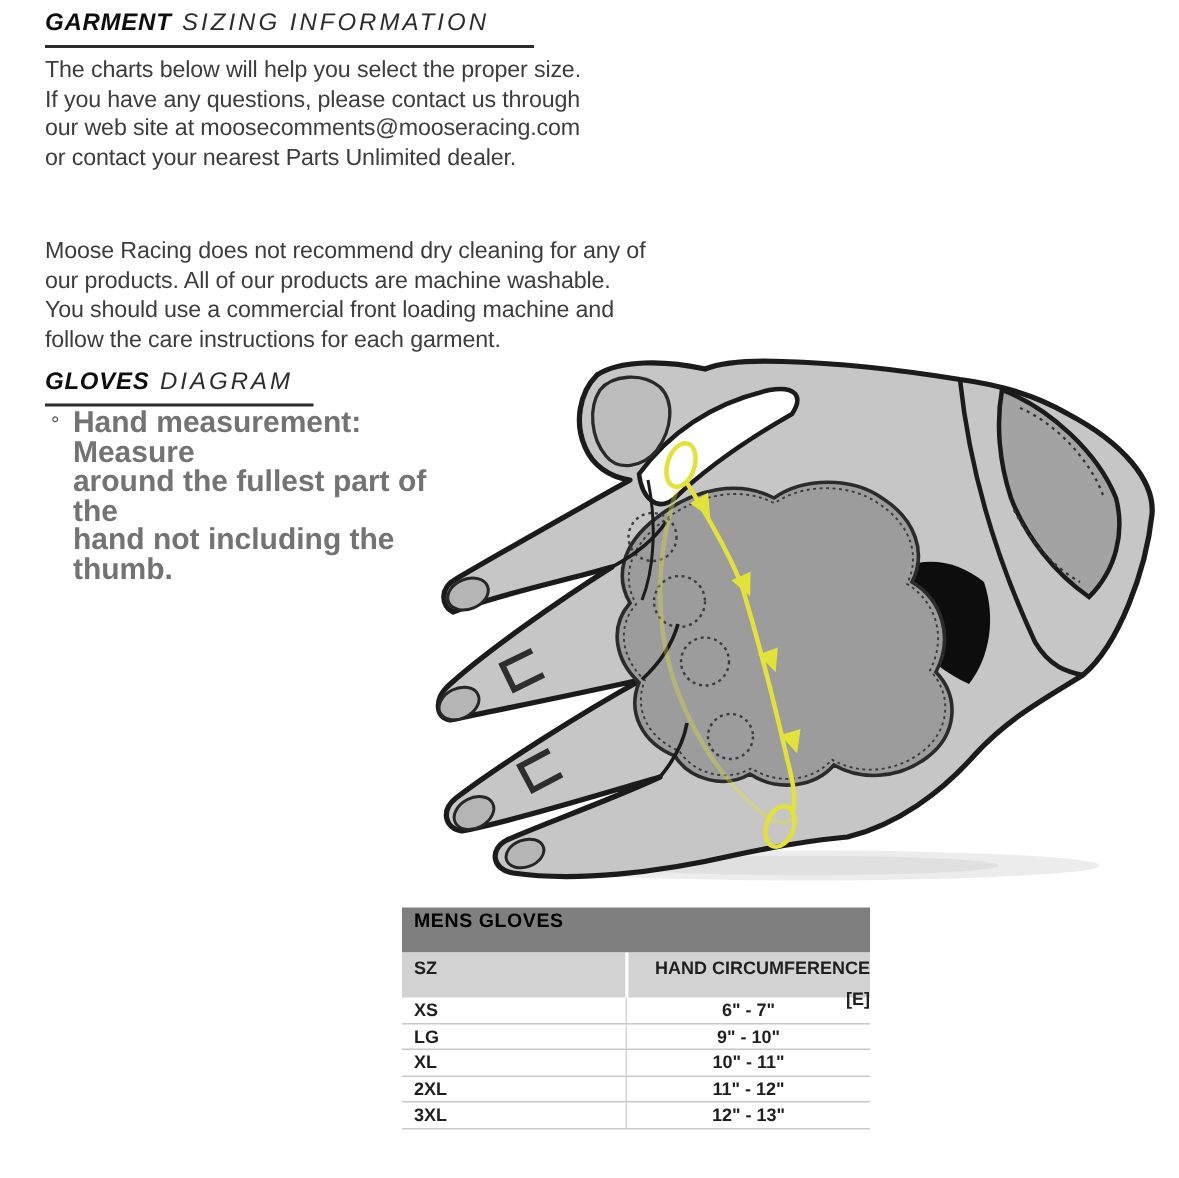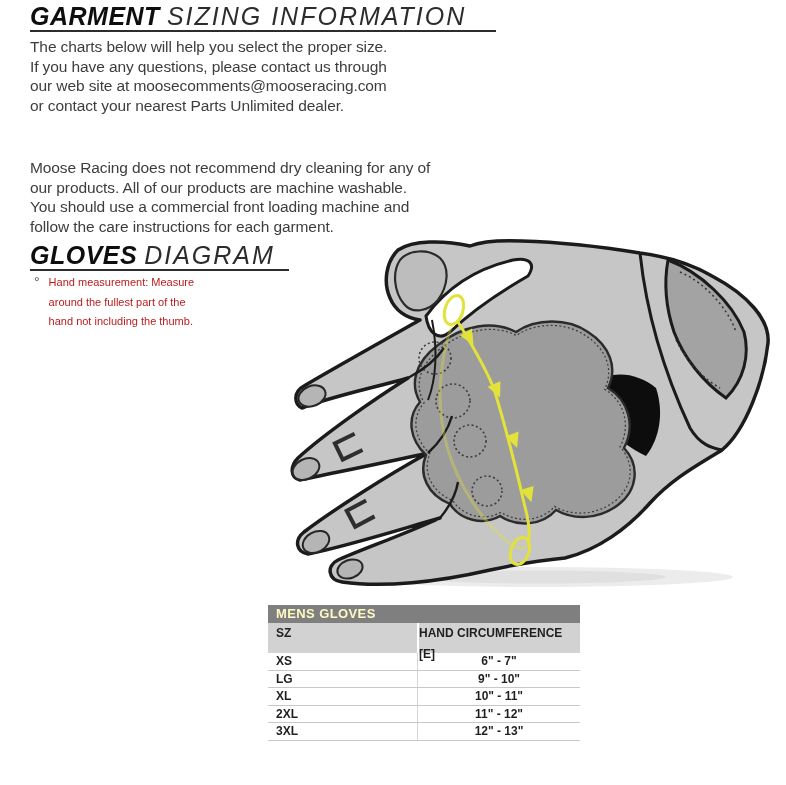--- a/index.html
+++ b/index.html
@@ -1,39 +1,39 @@
 <!DOCTYPE html>
 <html style="--accent: #e2e23a; --rule: #2d2d2d; --tbl-title: #7f7f7f; --tbl-head: #d2d2d2;"><head>
 <meta charset="utf-8">
 <style>
   html,body{margin:0;padding:0;background:#fff;}
   .page{position:relative;width:786px;height:785px;background:#fff;overflow:hidden;
         font-family:"Liberation Sans",sans-serif;color:#3f3f3f;}
   
   .sec-head{position:absolute;left:30px;display:inline-block;
             border-bottom:2px solid var(--rule,#2d2d2d);padding:0 30px 4px 0;
-            font-style:italic;font-size:25px;line-height:20px;white-space:nowrap;}
+            font-style:italic;font-size:16px;line-height:20px;white-space:nowrap;}
   .sec-head .strong{font-weight:bold;color:#0e0e0e;letter-spacing:.5px;}
   .sec-head .light{font-weight:normal;color:#2c2c2c;letter-spacing:2px;margin-left:7px;}
   
   .body-text{position:absolute;left:30px;width:420px;white-space:pre-line;
              font-size:15.5px;line-height:19.5px;color:#3d3d3d;letter-spacing:-.1px;}
   .note{position:absolute;left:34px;top:273px;display:flex;width:260px;}
   .note .glyph{font-size:14px;color:#4d4d4d;margin:1px 9px 0 0;}
-  .note .ntext{white-space:pre-line;font-size:11px;line-height:19.5px;color:#b91c1c;}
+  .note .ntext{white-space:pre-line;font-size:20px;line-height:19.5px;color:#737373;font-weight:bold;}
   
   .diagram{position:absolute;left:288px;top:220px;width:498px;height:378px;}
   
   .sizes{position:absolute;left:268px;top:605px;width:312px;font-size:12px;font-weight:bold;color:#1f1f1f;}
-  .t-title{height:18px;line-height:18px;background:var(--tbl-title,#7f7f7f);color:#fef9c3;
+  .t-title{height:30px;line-height:18px;background:var(--tbl-title,#7f7f7f);color:#000000;
            font-size:13px;letter-spacing:.4px;padding-left:8px;}
   .t-head{display:flex;height:30px;line-height:21px;}
   .t-head .c1{width:141px;background:var(--tbl-head,#d2d2d2);padding-left:8px;}
   .t-head .gap{width:2px;background:#fff;}
-  .t-head .c2{flex:1;background:var(--tbl-head,#d2d2d2);text-align:left;}
+  .t-head .c2{flex:1;background:var(--tbl-head,#d2d2d2);text-align:right;}
   .trow{display:flex;height:16.6px;line-height:16.6px;border-bottom:1px solid #c8c8c8;}
   .trow .c1{width:141px;padding-left:8px;border-right:1px solid #d6d6d6;}
   .trow .c2{flex:1;text-align:center;}
 </style>
 </head>
 <body>
 
 <div class="page">
 
   <div class="sec-head" style="top:6px">

